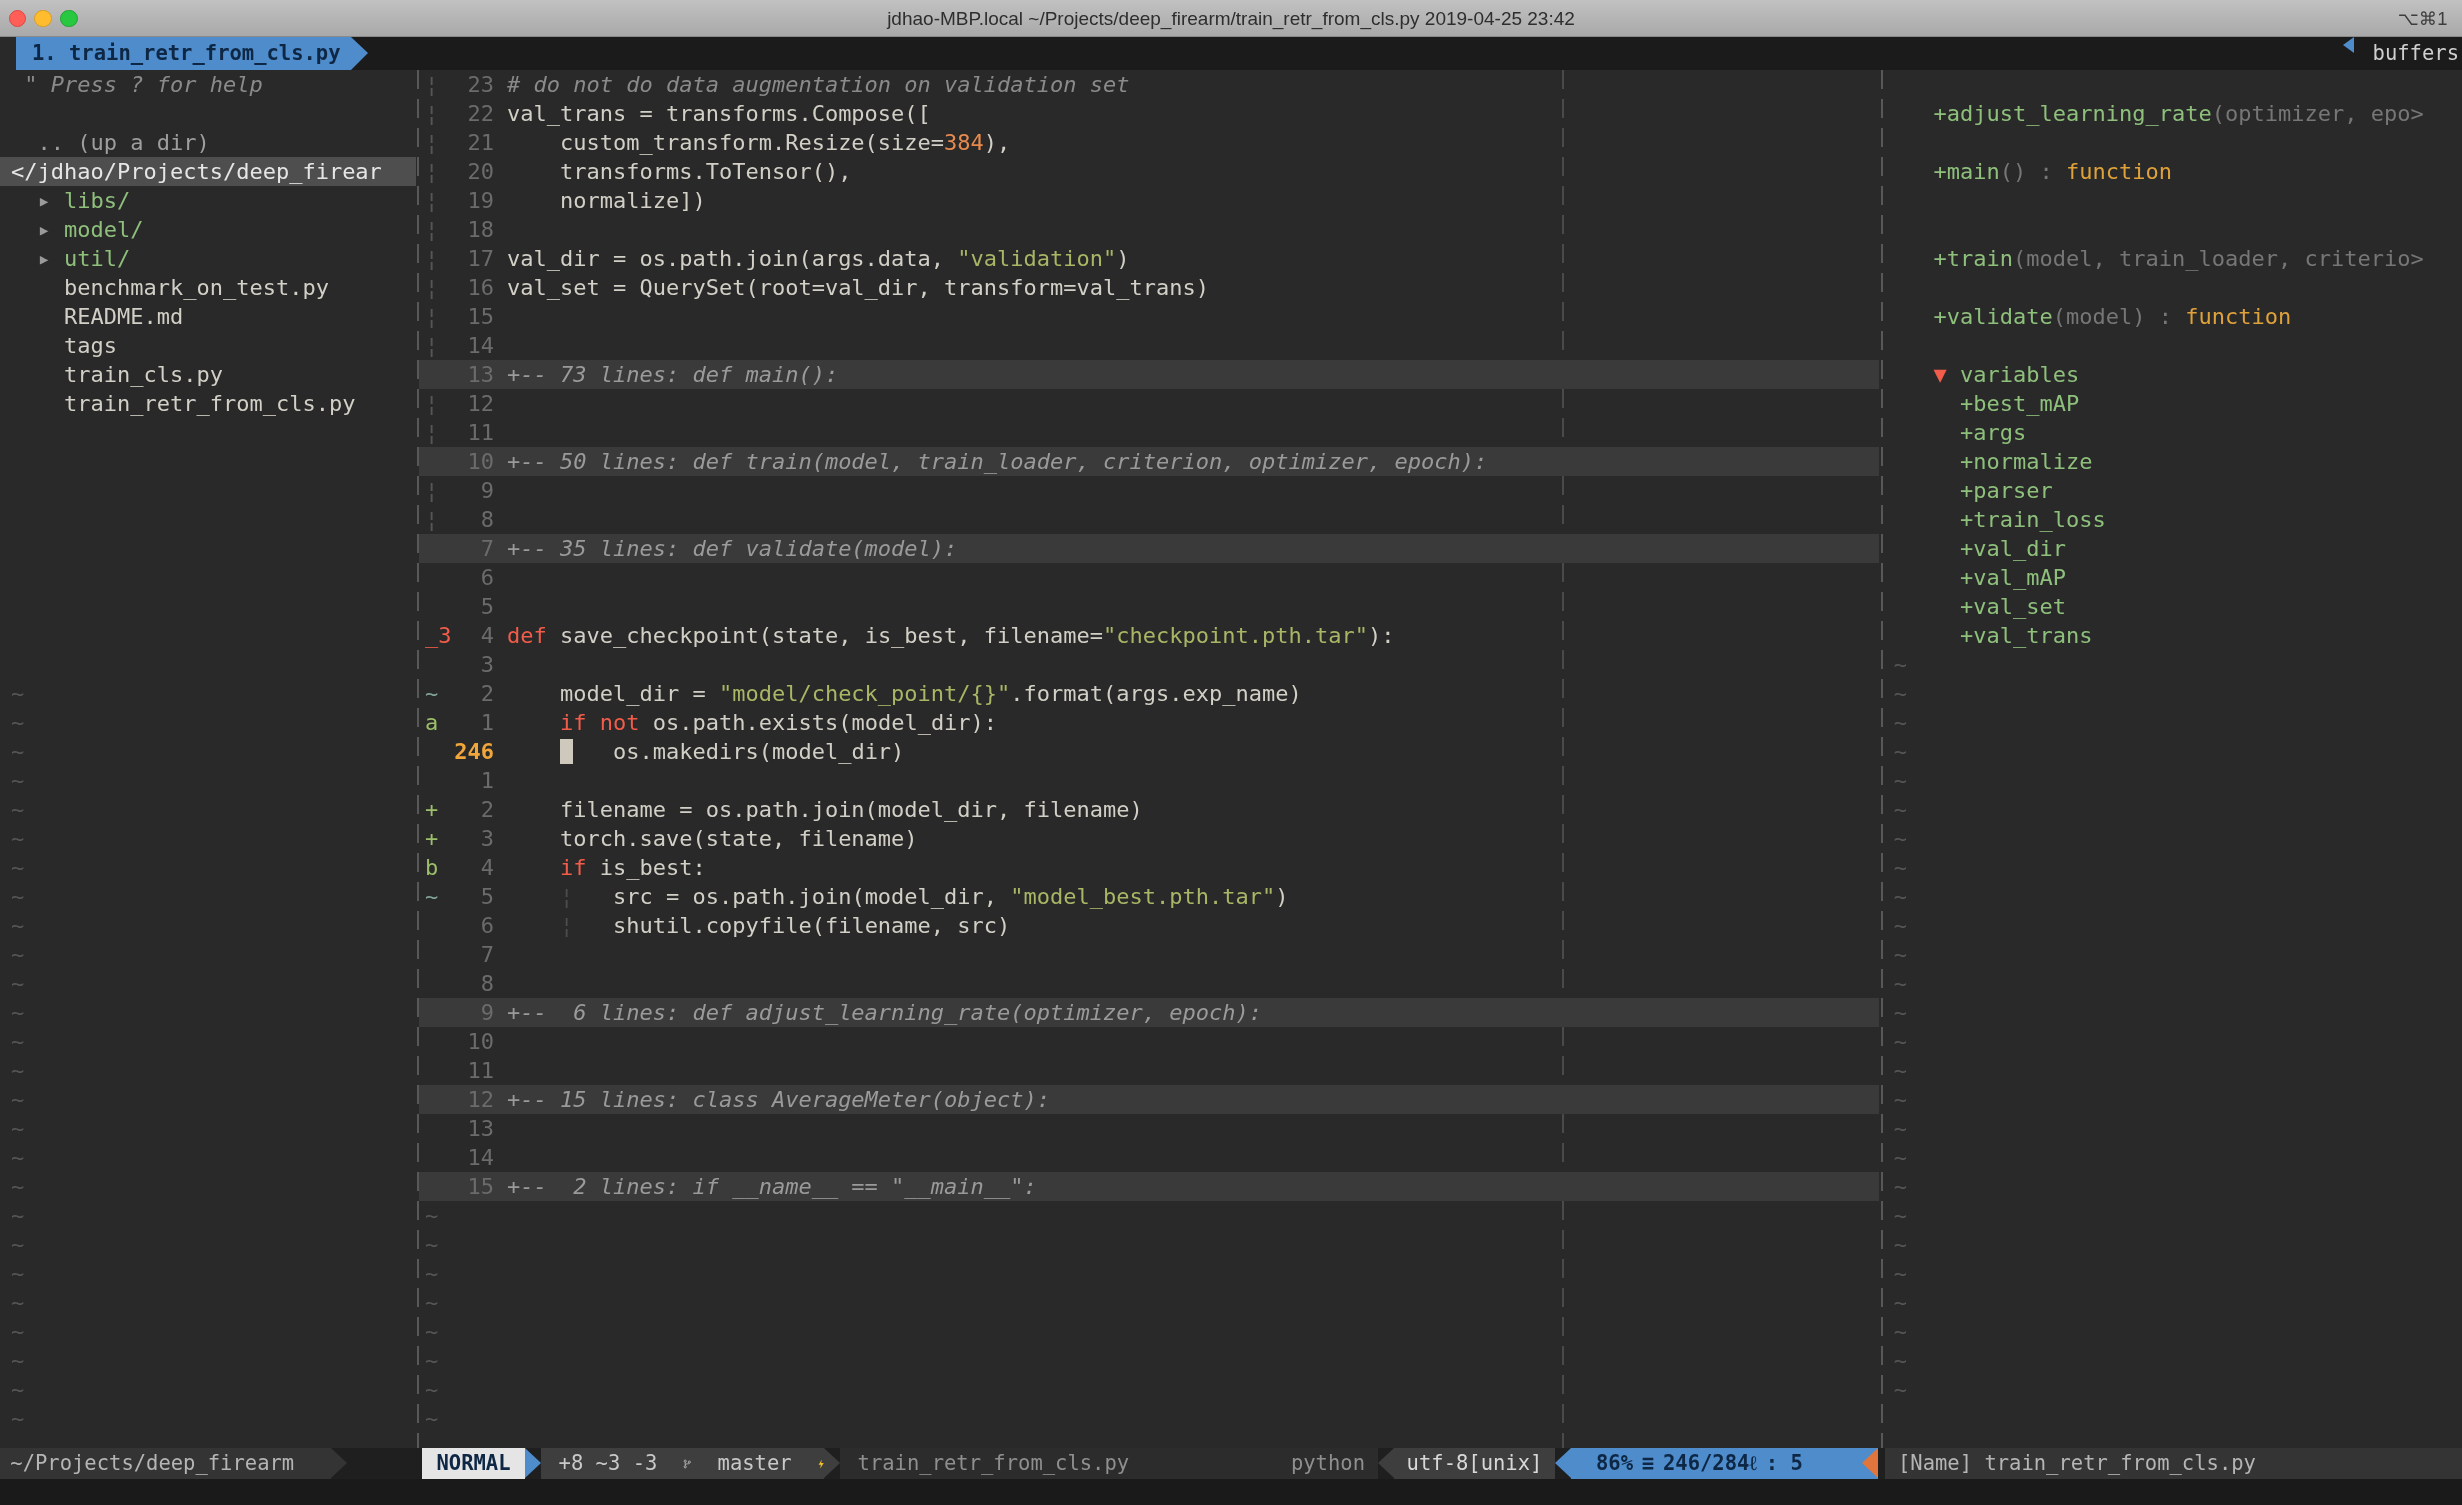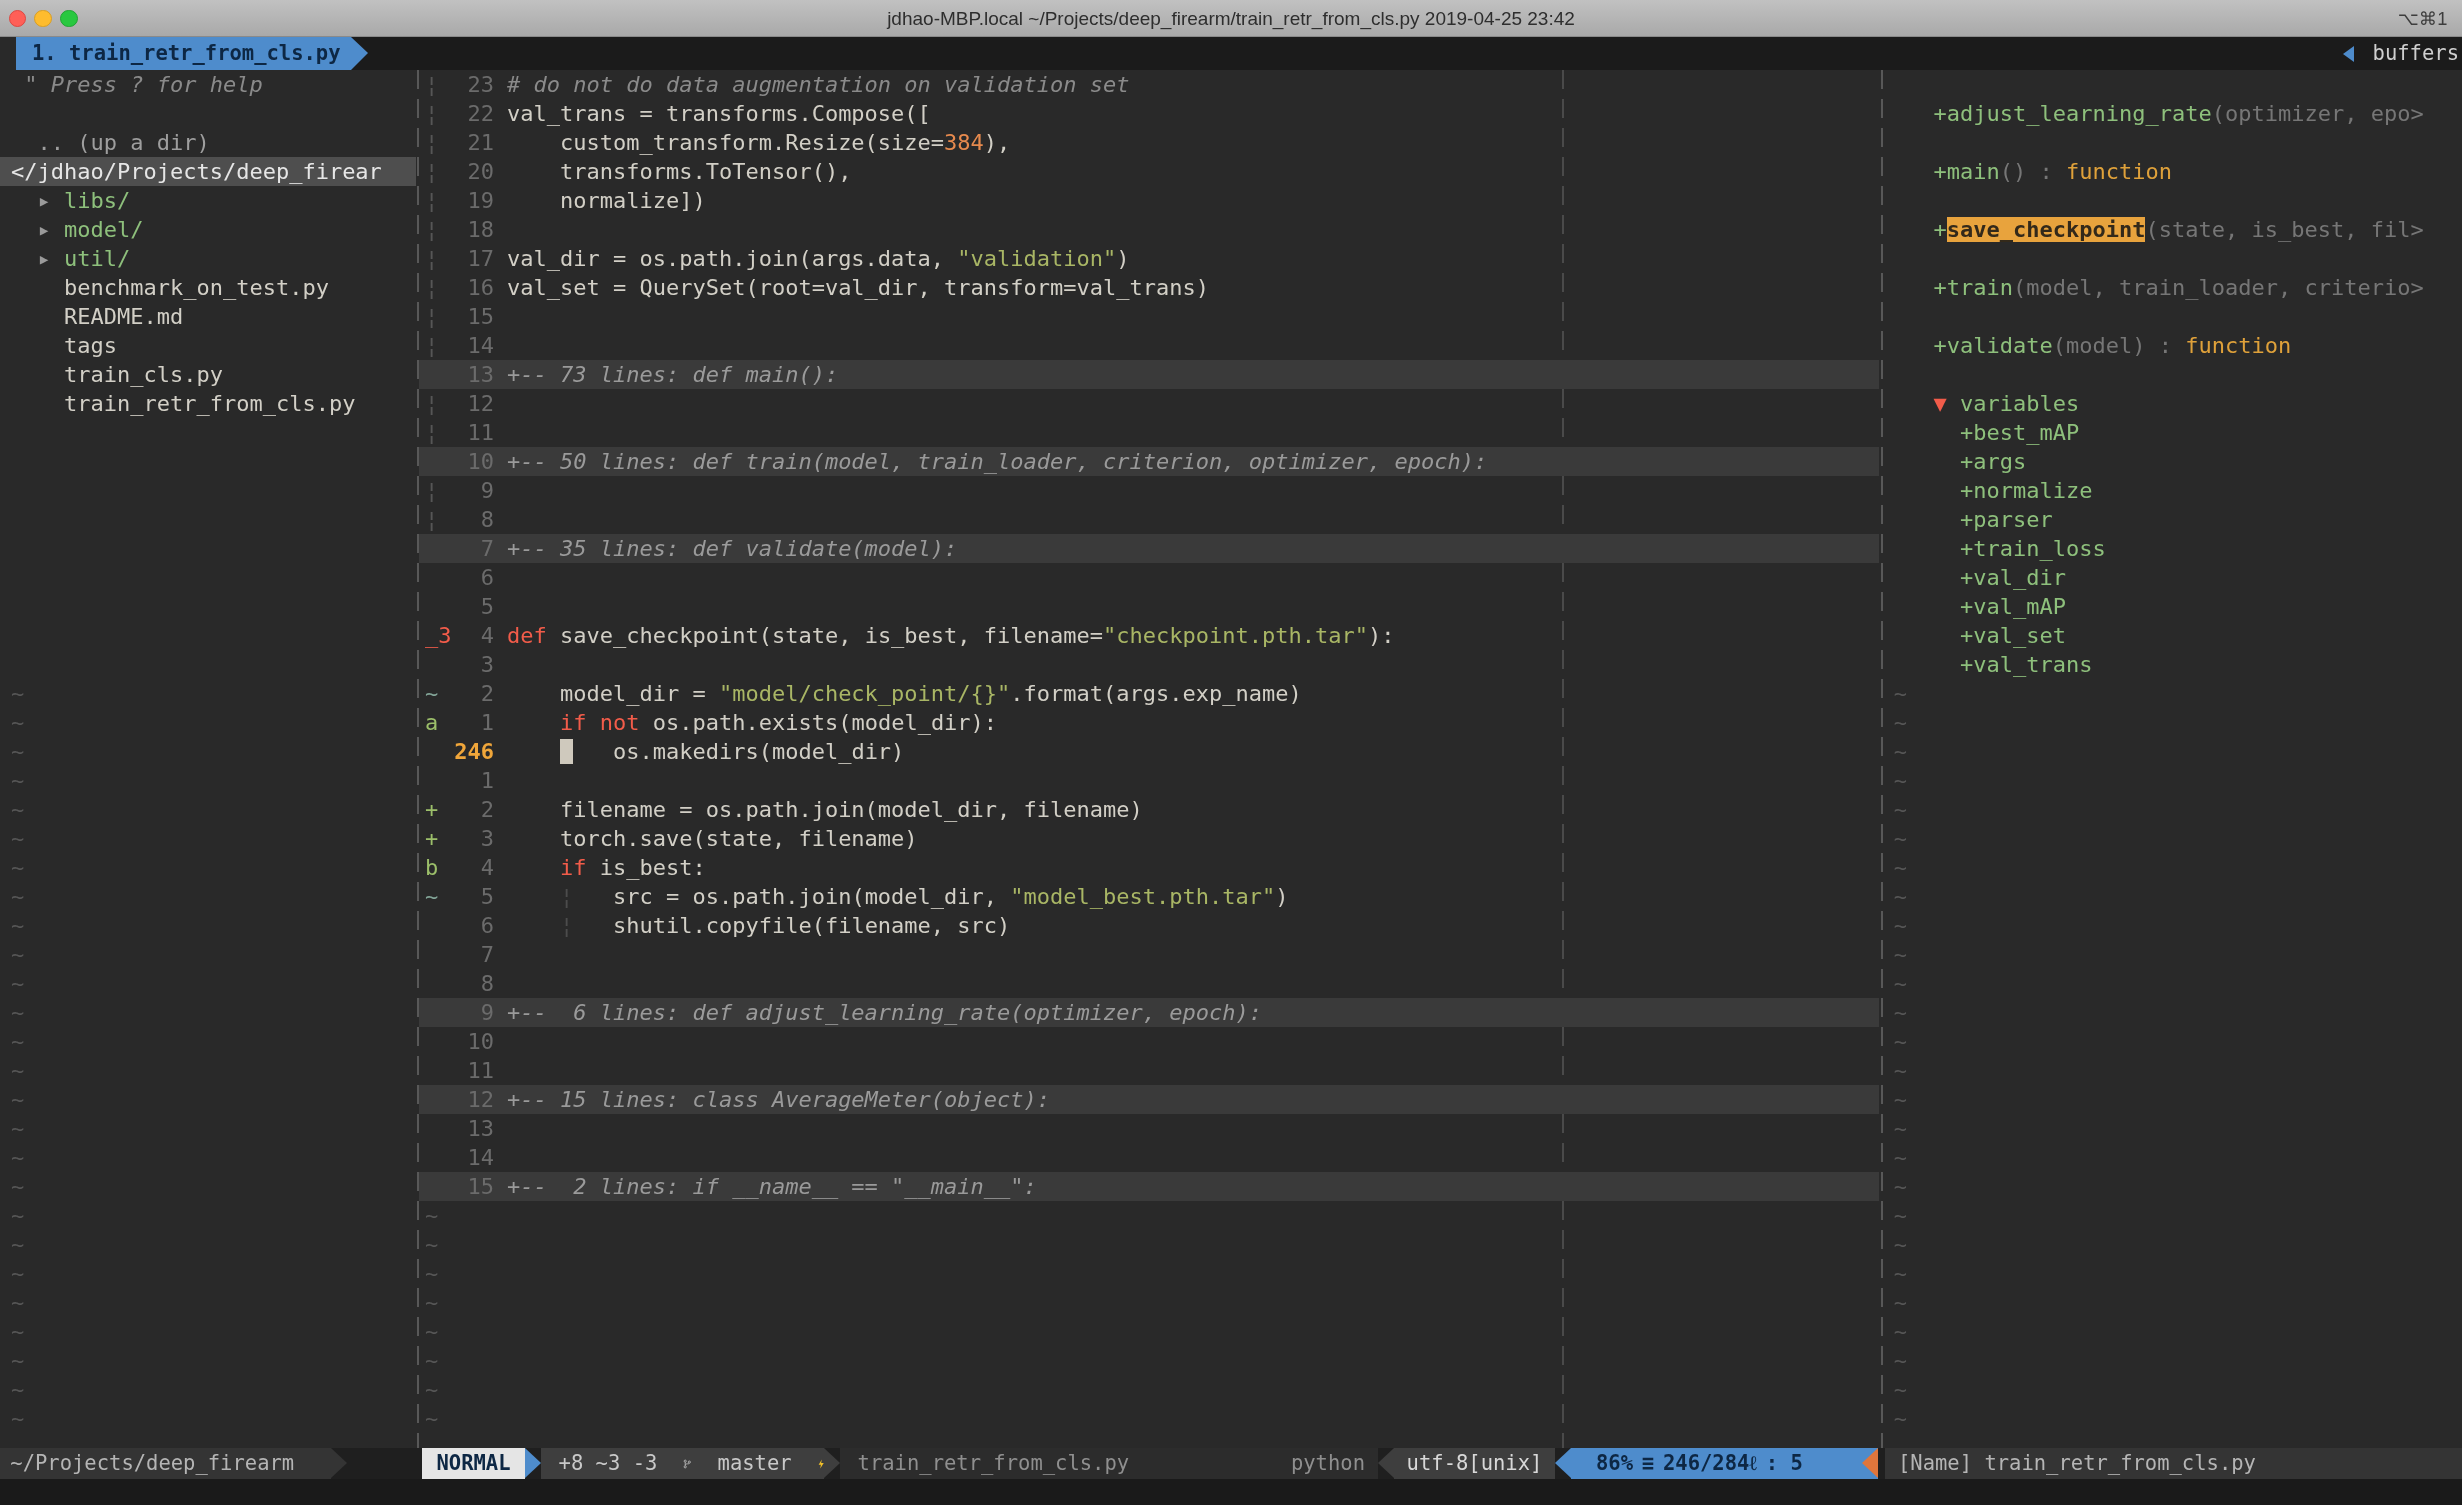--- a/index.html
+++ b/index.html
@@ -16,21 +16,21 @@
   .l-red{background:#ff5f57;border:0.7px solid #dd4741}
   .l-yellow{background:#febc2e;border:0.7px solid #d89e24}
   .l-green{background:#28c840;border:0.7px solid #21a334}
   .tb-badge{position:absolute;right:14.7px;top:0;height:37px;display:flex;align-items:center;color:#3d3d3d;font-size:18.3px}
 
   
   .tabline{position:absolute;top:37px;left:16px;width:2462px;height:33px;background:#1b1b1b;font-size:20.5px;line-height:33px}
   .tabline-left{position:absolute;left:0;top:0;height:33px;display:flex}
   .buffer-tab{background:#4e8ccc;color:#0d2744;font-weight:bold;padding:0 10.3px 0 16px;white-space:pre}
   .tab-arrow{width:0;height:0;border-top:16px solid transparent;border-bottom:17px solid transparent;border-left:17.6px solid #4e8ccc}
-  .tabline-right{position:absolute;right:19px;top:0;height:33px;display:flex;align-items:center;gap:19px;color:#cfcfcf}
+  .tabline-right{position:absolute;right:19px;top:0;height:33px;display:flex;gap:19px;color:#cfcfcf}
   .tri-left-blue{width:0;height:0;border-top:8px solid transparent;border-bottom:8px solid transparent;border-right:11px solid #4e8ccc}
 
   
   .main{position:absolute;top:70px;left:0;width:2462px;height:1378px}
   .vsep{position:absolute;top:0;width:1.5px;height:1378px;
         background:repeating-linear-gradient(180deg,#585858 0 19px,transparent 19px 29px)}
   #sep1{left:417px} #sep2{left:1881px}
 
   
   .nerdtree{position:absolute;left:0;top:0;width:416px;height:1378px;padding-left:11px;box-sizing:border-box}
@@ -409,21 +409,20 @@
     </div>
 
     <div class="vsep" id="sep2"></div>
     <div class="tagbar">
       <div>
           <div class="tb-row"></div>
           <div class="tb-row"><span>   </span><span class="c-tag">+adjust_learning_rate</span><span class="c-sig">(optimizer, epo</span><span class="c-sig">&gt;</span></div>
           <div class="tb-row"></div>
           <div class="tb-row"><span>   </span><span class="c-tag">+main</span><span class="c-sig">()</span><span class="c-sig"> : </span><span class="c-kind">function</span></div>
           <div class="tb-row"></div>
-          <div class="tb-row"><span>   </span><span class="c-tag">+</span><span class="c-tagsel">save_checkpoint</span><span class="c-sig">(state, is_best, fil</span><span class="c-sig">&gt;</span></div>
           <div class="tb-row"></div>
           <div class="tb-row"><span>   </span><span class="c-tag">+train</span><span class="c-sig">(model, train_loader, criterio</span><span class="c-sig">&gt;</span></div>
           <div class="tb-row"></div>
           <div class="tb-row"><span>   </span><span class="c-tag">+validate</span><span class="c-sig">(model)</span><span class="c-sig"> : </span><span class="c-kind">function</span></div>
           <div class="tb-row"></div>
           <div class="tb-row"><span>   </span><span class="c-red">▼ </span><span class="c-tag">variables</span></div>
           <div class="tb-row"><span>     </span><span class="c-tag">+best_mAP</span></div>
           <div class="tb-row"><span>     </span><span class="c-tag">+args</span></div>
           <div class="tb-row"><span>     </span><span class="c-tag">+normalize</span></div>
           <div class="tb-row"><span>     </span><span class="c-tag">+parser</span></div>

